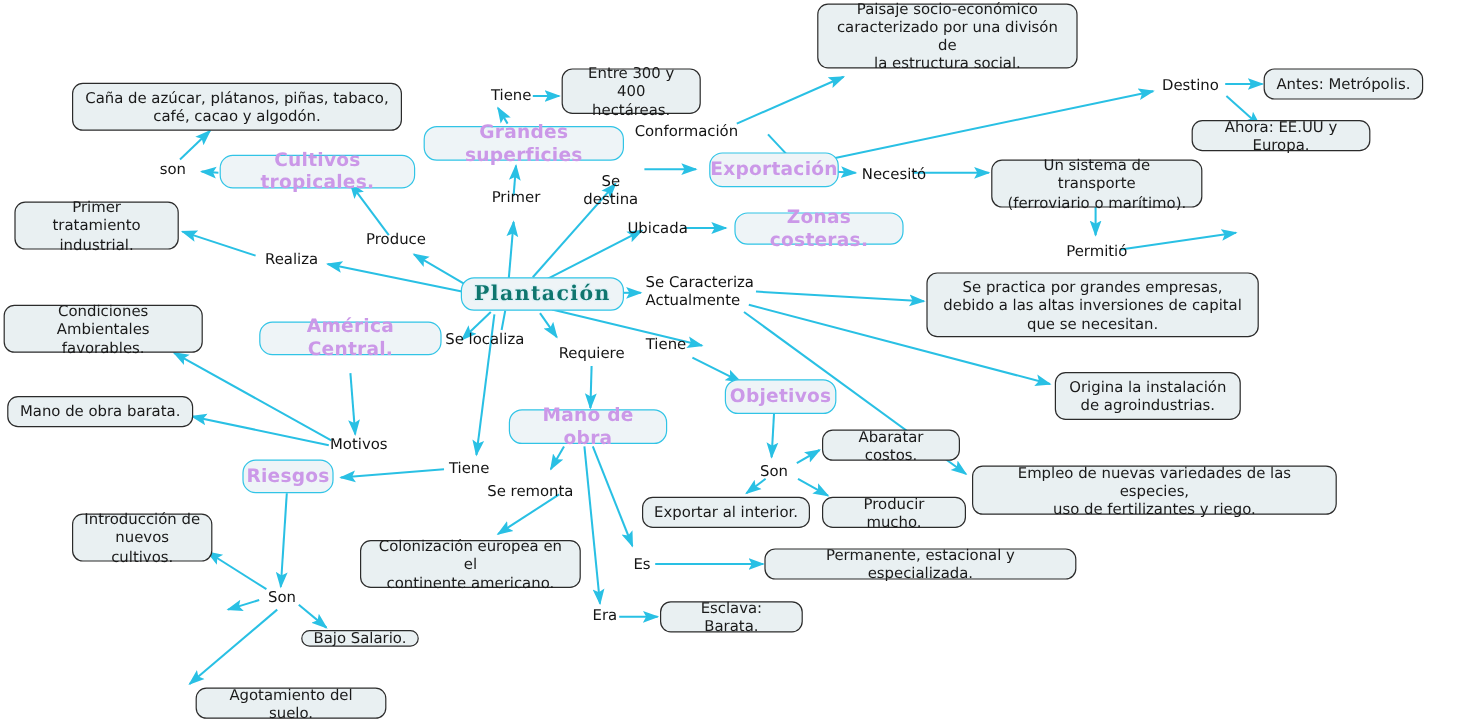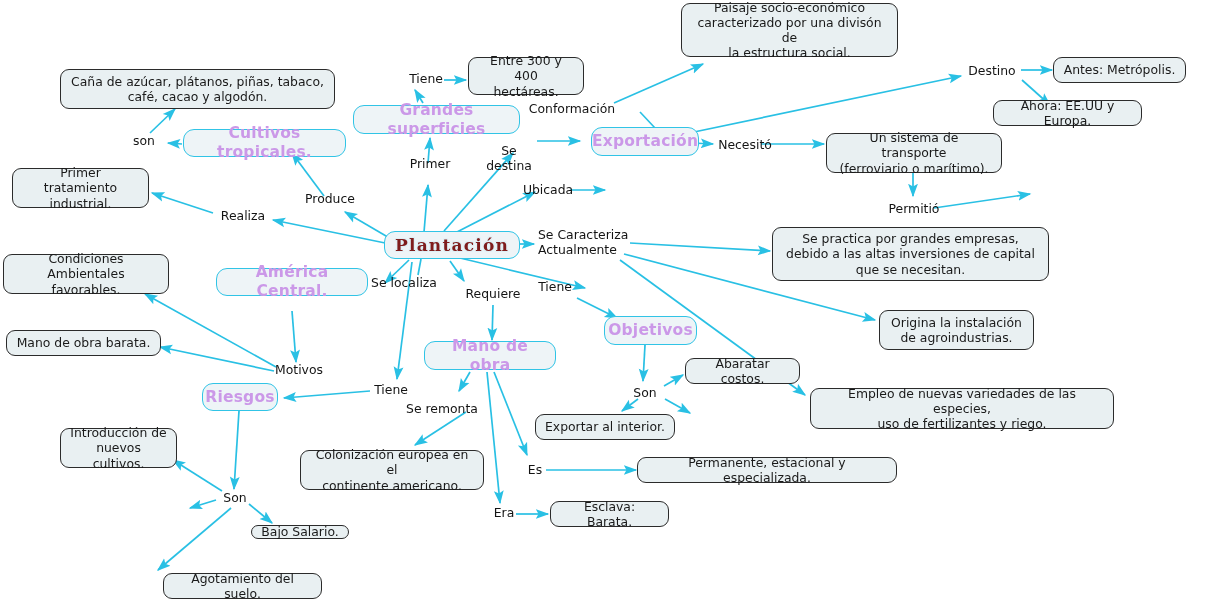--- a/index.html
+++ b/index.html
@@ -52,21 +52,21 @@
     color: #cb98e8;
     font-weight: bold;
     font-size: 15.5px;
     letter-spacing: .2px;
     padding: 5px 10px;
   }
   .node.key.root {
     font-family: "DejaVu Serif", "Liberation Serif", serif;
     font-size: 17px;
     letter-spacing: 1.2px;
-    color: #7f1d1d;
+    color: #0f766e;
     text-shadow:
       -1px -1px 0 #dff0f6,  1px -1px 0 #dff0f6,
       -1px  1px 0 #dff0f6,  1px  1px 0 #dff0f6;
   }
   
   .linkword {
     position: absolute;
     font-size: 12.4px;
     color: #141414;
     line-height: 1.2;
@@ -173,20 +173,21 @@
   </svg>
 
   <div class="node key root" style="left:384px; top:231px; width:136px; height:28px;">Plantación</div>
 
   <div class="node key" style="left:183px; top:129px; width:163px; height:28px;">Cultivos tropicales.</div>
 
   <div class="node key" style="left:353px; top:105px; width:167px; height:29px;">Grandes superficies</div>
 
   <div class="node key" style="left:591px; top:127px; width:108px; height:29px;">Exportación</div>
 
+  <div class="node key" style="left:612px; top:177px; width:141px; height:27px;">Zonas costeras.</div>
 
   <div class="node key" style="left:216px; top:268px; width:152px; height:28px;">América Central.</div>
 
   <div class="node key" style="left:202px; top:383px; width:76px; height:28px;">Riesgos</div>
 
   <div class="node key" style="left:424px; top:341px; width:132px; height:29px;">Mano de obra</div>
 
   <div class="node key" style="left:604px; top:316px; width:93px; height:29px;">Objetivos</div>
 
   <div class="node plain" style="left:60px; top:69px; width:275px; height:40px;">Caña de azúcar, plátanos, piñas, tabaco,
@@ -222,20 +223,21 @@
   <div class="node plain" style="left:879px; top:310px; width:155px; height:40px;">Origina la instalación
 de agroindustrias.</div>
 
   <div class="node plain" style="left:810px; top:388px; width:304px; height:41px;">Empleo de nuevas variedades de las especies,
 uso de fertilizantes y riego.</div>
 
   <div class="node plain" style="left:685px; top:358px; width:115px; height:26px;">Abaratar costos.</div>
 
   <div class="node plain" style="left:535px; top:414px; width:140px; height:26px;">Exportar al interior.</div>
 
+  <div class="node plain" style="left:685px; top:414px; width:120px; height:26px;">Producir mucho.</div>
 
   <div class="node plain" style="left:60px; top:428px; width:117px; height:40px;">Introducción de
 nuevos cultivos.</div>
 
 
   <div class="node plain" style="left:251px; top:525px; width:98px; height:14px;">Bajo Salario.</div>
 
   <div class="node plain" style="left:163px; top:573px; width:159px; height:26px;">Agotamiento del suelo.</div>
 
   <div class="node plain" style="left:300px; top:450px; width:184px; height:40px;">Colonización europea en el

